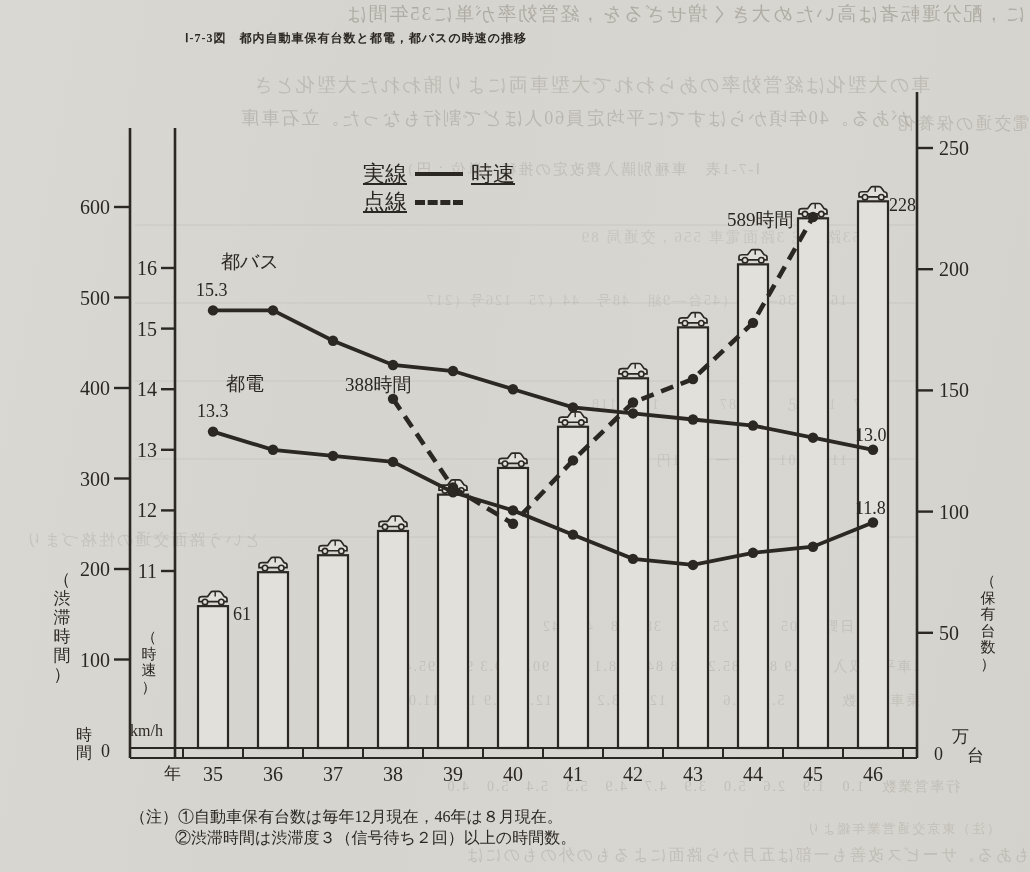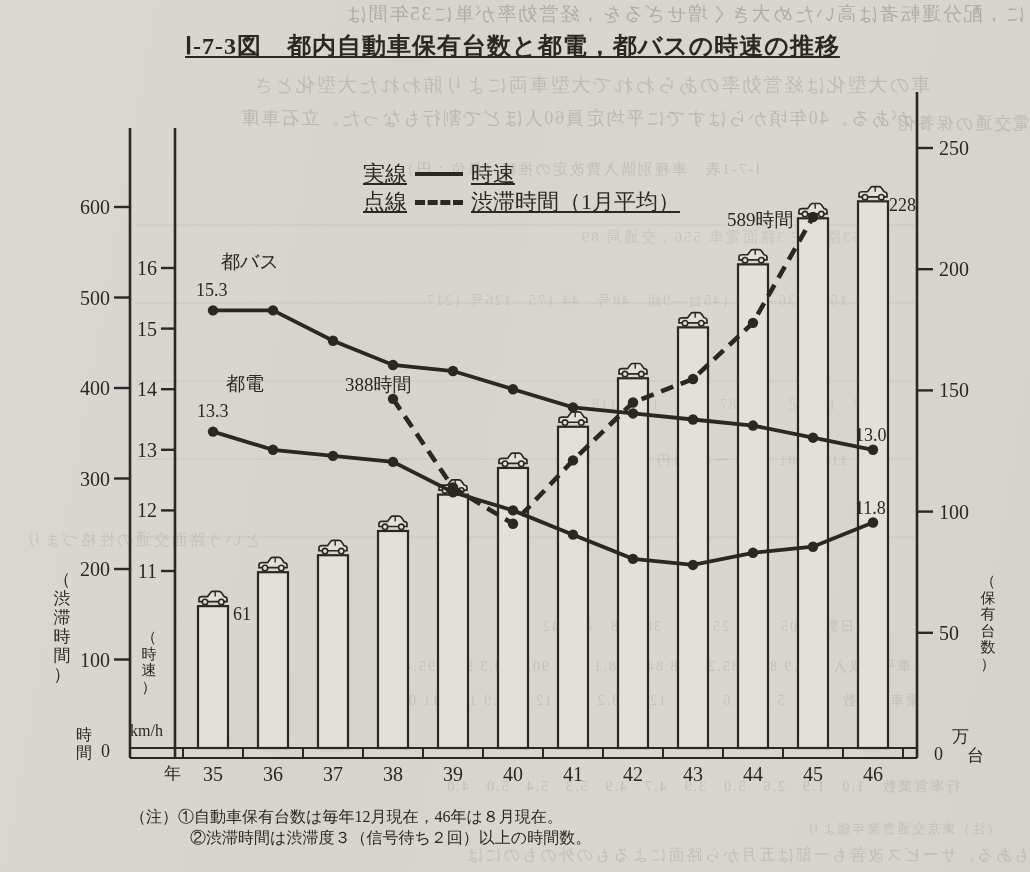--- a/index.html
+++ b/index.html
@@ -1,29 +1,29 @@
 <!DOCTYPE html>
 <html><head>
 <meta charset="utf-8">
 <style>
   html,body{margin:0;padding:0;}
   .page{position:relative;width:1030px;height:872px;overflow:hidden;
     background:linear-gradient(100deg,#dad8d3 0%,#d6d4cf 35%,#d8d6d1 70%,#d4d2cc 100%);
     font-family:"Liberation Serif",serif;color:#2b2723;}
   .bleed{position:absolute;transform:scaleX(-1);color:#8f8b81;white-space:nowrap;
     font-family:"Liberation Serif",serif;letter-spacing:2px;pointer-events:none;}
-  .title{position:absolute;left:185px;top:30px;font-size:24px;font-weight:bold;
-    letter-spacing:1px;white-space:nowrap;text-decoration:underline;}
+  .title{position:absolute;left:185px;top:30px;font-size:12px;font-weight:bold;
+    letter-spacing:1px;white-space:nowrap;}
   .legend{position:absolute;left:363px;top:160px;font-size:22px;text-decoration:underline;}
   .legend-row{display:flex;align-items:center;height:28px;white-space:nowrap;}
   .sw{display:inline-block;width:48px;margin:0 8px;}
   .sw-solid{border-top:4px solid #2b2723;}
   .sw-dash{border-top:5px dashed #2b2723;}
   .notes{position:absolute;left:130px;top:806px;font-size:16px;line-height:21px;}
-  .notes .n2{margin-left:60px;}
+  .notes .n2{margin-left:45px;}
   #chart{position:absolute;left:0;top:0;}
   #chart text{fill:#2b2723;font-family:"Liberation Serif",serif;}
 </style>
 </head>
 <body>
 <div class="page">
 
   <div class="bleed-layer" id="bleed-layer">
       <div class="bleed" style="left: 5px; top: 1px; width: 1020px; font-size: 19px; opacity: 0.55;">に，配分運転者は高いため大きく増せざるを，経営効率が単に35年間は</div>
       <div class="bleed" style="left: 0px; top: 72px; width: 930px; font-size: 19px; opacity: 0.34;">車の大型化は経営効率のあらわれで大型車両により賄われた大型化とさ</div>
@@ -47,21 +47,20 @@
 
   <div class="legend">
     <div class="legend-row">
       <span>実線</span>
       <span class="sw sw-solid"></span>
       <span>時速</span>
     </div>
     <div class="legend-row">
       <span>点線</span>
       <span class="sw sw-dash"></span>
-      <span>渋滞時間（1月平均）</span>
     </div>
   </div>
 
   <svg id="chart" width="1030" height="872">
       <line x1="135" y1="225" x2="915" y2="225" stroke="#aaa79e" stroke-width="1" opacity="0.3"></line>
       <line x1="135" y1="303" x2="915" y2="303" stroke="#aaa79e" stroke-width="1" opacity="0.3"></line>
       <line x1="135" y1="381" x2="915" y2="381" stroke="#aaa79e" stroke-width="1" opacity="0.3"></line>
       <line x1="135" y1="459" x2="915" y2="459" stroke="#aaa79e" stroke-width="1" opacity="0.3"></line>
       <line x1="135" y1="537" x2="915" y2="537" stroke="#aaa79e" stroke-width="1" opacity="0.3"></line>
       <line x1="130" y1="128" x2="130" y2="758" stroke="#2b2723" stroke-width="2.6"></line>

